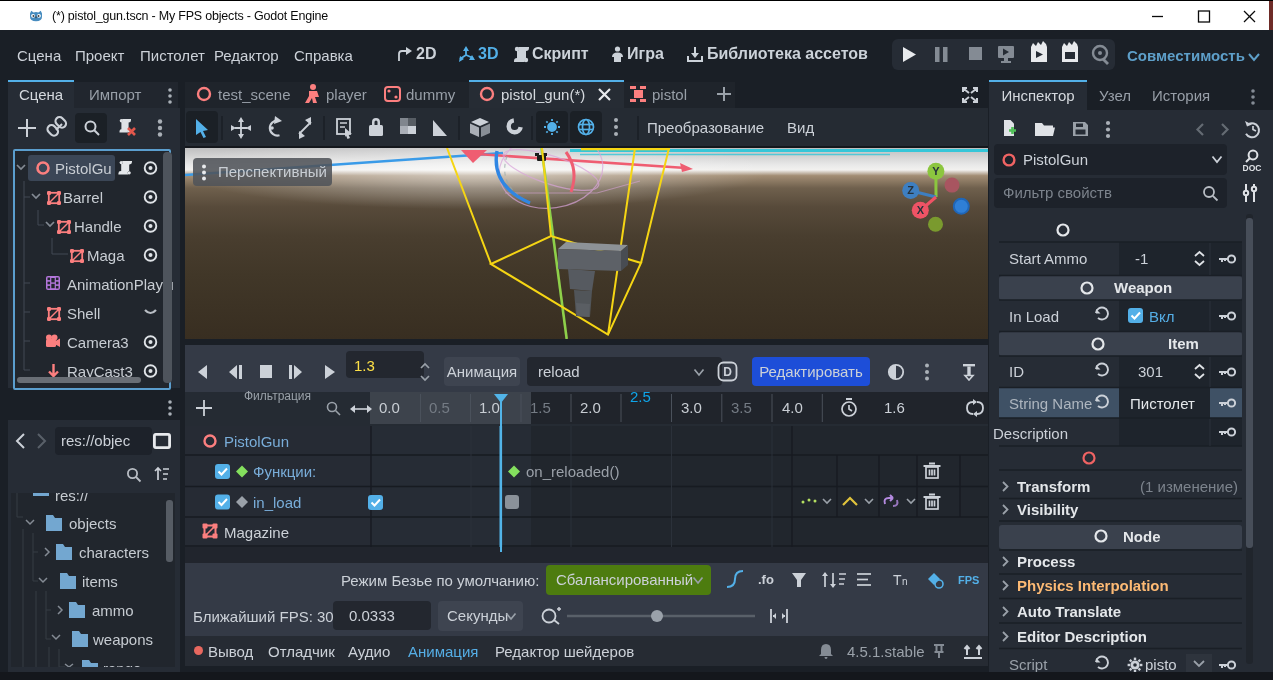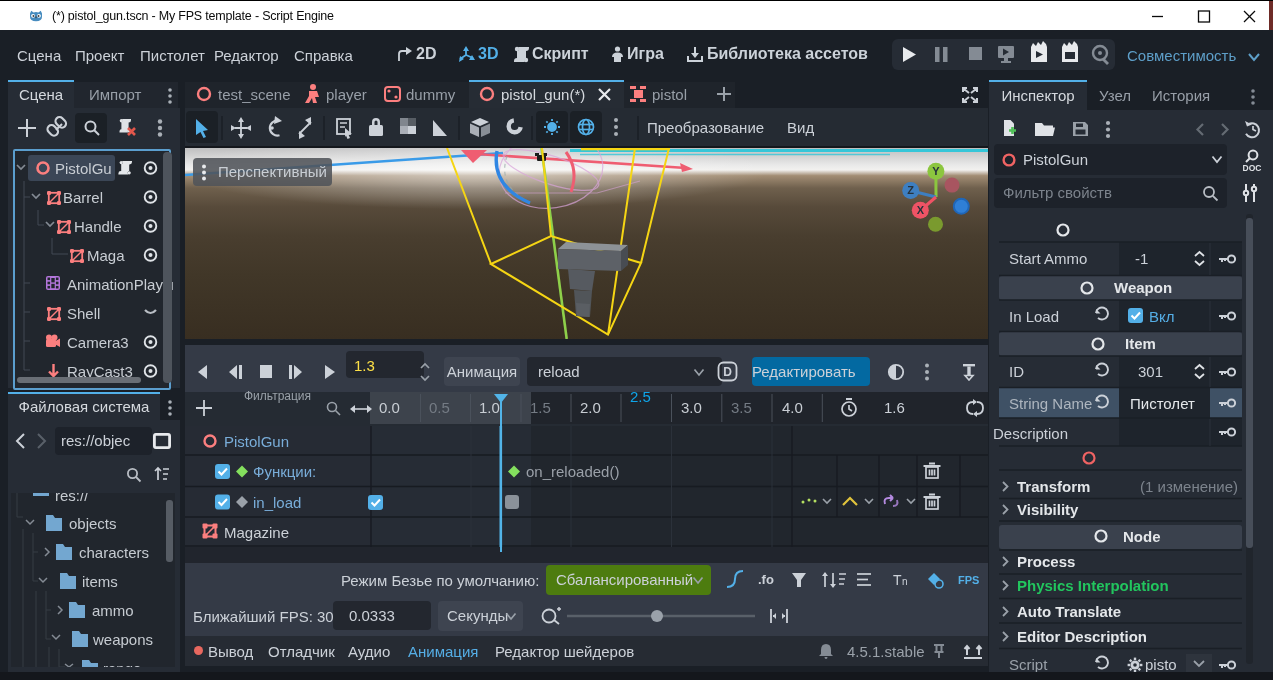--- a/index.html
+++ b/index.html
@@ -33,21 +33,21 @@
       <div class="abs" style="left:1269px;top:0;width:4px;height:30px;background:#6e2b27"></div>
     <svg class="abs" style="left:28px;top:7px" width="16" height="16" viewBox="0 0 20 20">
       <path fill="#478cbf" d="M2.5 7 L4 3.5 L7 5.5 Q10 4.5 13 5.5 L16 3.5 L17.5 7 L17.5 11 Q17.5 16.5 10 16.5 Q2.5 16.5 2.5 11 Z"></path>
       <circle cx="6.3" cy="9.8" r="2.4" fill="#fff"></circle>
         <circle cx="13.7" cy="9.8" r="2.4" fill="#fff"></circle>
       <circle cx="6.8" cy="10" r="1.2" fill="#414042"></circle>
         <circle cx="13.2" cy="10" r="1.2" fill="#414042"></circle>
       <rect x="9.2" y="10.6" width="1.6" height="2.4" fill="#414042"></rect>
       <path d="M4.5 13.5 L15.5 13.5" stroke="#478cbf" stroke-width="1"></path>
     </svg>
-    <div class="title">(*) pistol_gun.tscn - My FPS template - Script Engine</div>
+    <div class="title">(*) pistol_gun.tscn - My FPS objects - Godot Engine</div>
     <svg class="abs" style="left:1146px;top:0" width="110" height="30" viewBox="0 0 110 30">
       <g stroke="#0a0a0a" stroke-width="1.3" fill="none">
         <line x1="6" y1="15.5" x2="17" y2="15.5"></line>
         <rect x="52.5" y="10" width="11" height="11"></rect>
         <line x1="98" y1="10" x2="109" y2="21"></line>
           <line x1="109" y1="10" x2="98" y2="21"></line>
       </g>
     </svg>
   </div>
 
@@ -116,21 +116,21 @@
       <g fill="#e8eaed">
           <path d="M170 8 L186 8 L186 23 L170 23 Z M170 8 L172 4 L175 7 L177 3 L180 6 L182 2 L185 5 L186 8 Z"></path>
           <path fill="#262c35" d="M173 13 L183 13 L183 20 L173 20 Z"></path>
         </g>
       <g fill="#848b94">
           <circle cx="208" cy="14" r="7" fill="none" stroke="#848b94" stroke-width="2.4"></circle>
           <circle cx="208" cy="14" r="2"></circle>
           <path d="M212 19 L217 24 L215 26 L210 21 Z"></path>
         </g>
     </svg>
-    <div class="abs" style="left:1127px;top:17px;font-size:15px;font-weight:normal;color:#5e9fc9">Совместимость</div>
+    <div class="abs" style="left:1127px;top:17px;font-size:15px;font-weight:bold;color:#5e9fc9">Совместимость</div>
     <svg class="abs" style="left:1247px;top:22px" width="14" height="10" viewBox="0 0 14 10">
         <path fill="none" stroke="#5e9fc9" stroke-width="2" d="M2 2 L7 8 L12 2"></path>
       </svg>
   </div>
 
   <div id="leftdock" class="abs" style="left:0;top:80px;width:182px;height:600px">
 
     <div class="tab-active" style="left:8px;top:0;width:66px;height:28px;line-height:26px;text-align:center">Сцена</div>
     <div class="abs" style="left:74px;top:2px;width:104px;height:26px;background:#21262e"></div>
     <div class="tab-label" style="left:89px;top:6px">Импорт</div>
@@ -257,21 +257,20 @@
       <div class="abs" style="left:52px;top:125px">AnimationPlayer</div>
       <div class="abs" style="left:52px;top:154px">Shell</div>
       <div class="abs" style="left:52px;top:183px">Camera3</div>
       <div class="abs" style="left:52px;top:212px">RayCast3</div>
     </div>
 
     <div class="abs" style="left:17px;top:297px;width:124px;height:6px;background:#696e75;border-radius:3px"></div>
 
     <div class="abs" style="left:163px;top:72px;width:9px;height:231px;background:#4e545c;border-radius:4px"></div>
 
-    <div class="tab-active" style="left:8px;top:312px;width:152px;height:28px;line-height:26px;text-align:center">Файловая система</div>
     <svg class="abs" style="left:167px;top:319px" width="6" height="18" viewBox="0 0 6 18">
         <g fill="#aab0b7">
           <circle cx="3" cy="3" r="1.8"></circle>
           <circle cx="3" cy="9" r="1.8"></circle>
           <circle cx="3" cy="15" r="1.8"></circle>
         </g>
       </svg>
 
     <div class="dockpanel" style="left:8px;top:340px;width:172px;height:252px"></div>
 
@@ -556,21 +555,21 @@
         </svg>
       <div class="btn txt" style="left:259px;top:277px;width:76px;height:29px;line-height:29px;text-align:center;background:#3e4450">Анимация</div>
       <div class="lineedit txt" style="left:342px;top:277px;width:184px;height:29px;line-height:29px;padding-left:11px;background:#23272f">reload</div>
       <svg class="abs" style="left:508px;top:288px" width="12" height="9" viewBox="0 0 12 9">
           <path fill="none" stroke="#9aa1a9" stroke-width="1.7" d="M1.5 1.5 L6 7 L10.5 1.5"></path>
         </svg>
       <svg class="abs" style="left:532px;top:281px" width="21" height="21" viewBox="0 0 21 21">
           <rect x="1.5" y="1.5" width="18" height="18" rx="5" fill="none" stroke="#ccd1d8" stroke-width="1.8"></rect>
           <text x="10.5" y="15" font-size="12" font-weight="bold" fill="#ccd1d8" text-anchor="middle" font-family="Liberation Sans,sans-serif">D</text>
         </svg>
-      <div class="btn txt" style="left:567px;top:277px;width:118px;height:29px;line-height:29px;text-align:left;background:#0369a1">Редактировать</div>
+      <div class="btn txt" style="left:567px;top:277px;width:118px;height:29px;line-height:29px;text-align:center;background:#1d4ed8">Редактировать</div>
       <svg class="abs" style="left:700px;top:283px" width="100" height="18" viewBox="0 0 100 18">
         <g>
             <circle cx="11" cy="9" r="7.2" fill="none" stroke="#ccd1d8" stroke-width="1.8"></circle>
             <path d="M11 1.8 A7.2 7.2 0 0 0 11 16.2 Z" fill="#ccd1d8"></path>
           </g>
         <g fill="#aab0b7">
             <circle cx="42" cy="2.5" r="2"></circle>
             <circle cx="42" cy="9" r="2"></circle>
             <circle cx="42" cy="15.5" r="2"></circle>
           </g>
@@ -874,21 +873,21 @@
           <line x1="5" y1="12" x2="5" y2="19"></line>
           <circle cx="5" cy="10" r="2.2"></circle>
           <line x1="13" y1="1" x2="13" y2="4"></line>
           <line x1="13" y1="8" x2="13" y2="19"></line>
           <circle cx="13" cy="6" r="2.2"></circle>
         </g>
       </svg>
     <div id="props" class="abs" style="left:0;top:0;width:284px;height:592px;font-size:15px">
 
       <div class="cat" style="top:196px;width:243px;height:24px;line-height:24px;text-align:left;padding-left:115px;box-sizing:border-box">Weapon</div>
-      <div class="cat" style="top:252px;width:243px;height:24px;line-height:24px;text-align:left;padding-left:126px;box-sizing:border-box">Item</div>
+      <div class="cat" style="top:252px;width:243px;height:24px;line-height:24px;text-align:center;padding-left:126px;box-sizing:border-box">Item</div>
       <div class="cat" style="top:445px;width:243px;height:24px;line-height:24px;text-align:left;padding-left:124px;box-sizing:border-box">Node</div>
       <svg class="abs" style="left:0;top:0" width="284" height="592" viewBox="0 0 284 592">
         <g fill="none" stroke="#e4e7ea" stroke-width="2.2">
           <circle cx="74" cy="150" r="5.5"></circle>
           <circle cx="98" cy="208" r="5.5"></circle>
           <circle cx="109" cy="264" r="5.5"></circle>
           <circle cx="112" cy="456" r="5.5"></circle>
         </g>
         <circle cx="100" cy="378" r="5.5" fill="none" stroke="#ef6363" stroke-width="2.2"></circle>
       </svg>
@@ -909,21 +908,21 @@
 
       <div class="abs txt" style="left:146px;top:170px">-1</div>
       <div class="abs blue" style="left:160px;top:228px">Вкл</div>
       <div class="abs txt" style="left:149px;top:283px">301</div>
       <div class="abs" style="left:141px;top:315px;color:#e4e7ea">Пистолет</div>
 
       <div class="abs" style="left:28px;top:398px;color:#e4e7ea;font-weight:bold">Transform</div>
       <div class="abs" style="left:151px;top:398px;color:#7c838c">(1 изменение)</div>
       <div class="abs" style="left:28px;top:421px;color:#e4e7ea;font-weight:bold">Visibility</div>
       <div class="abs" style="left:28px;top:473px;color:#e4e7ea;font-weight:bold">Process</div>
-      <div class="abs" style="left:28px;top:497px;color:#22c55e;font-weight:bold">Physics Interpolation</div>
+      <div class="abs" style="left:28px;top:497px;color:#fdba74;font-weight:bold">Physics Interpolation</div>
       <div class="abs" style="left:28px;top:523px;color:#e4e7ea;font-weight:bold">Auto Translate</div>
       <div class="abs" style="left:28px;top:548px;color:#e4e7ea;font-weight:bold">Editor Description</div>
       <div class="abs dim" style="left:20px;top:576px">Script</div>
       <div class="abs txt" style="left:156px;top:576px">pisto</div>
 
       <svg class="abs" style="left:0;top:0" width="284" height="592" viewBox="0 0 284 592">
         <defs>
           <g id="key">
               <path d="M0 0 L9 0 M3 0 L3 3 M6 0 L6 2" stroke="#ccd1d8" stroke-width="2" fill="none" transform="translate(0,4)"></path>
               <circle cx="12.5" cy="4" r="3.6" fill="none" stroke="#ccd1d8" stroke-width="2"></circle>

